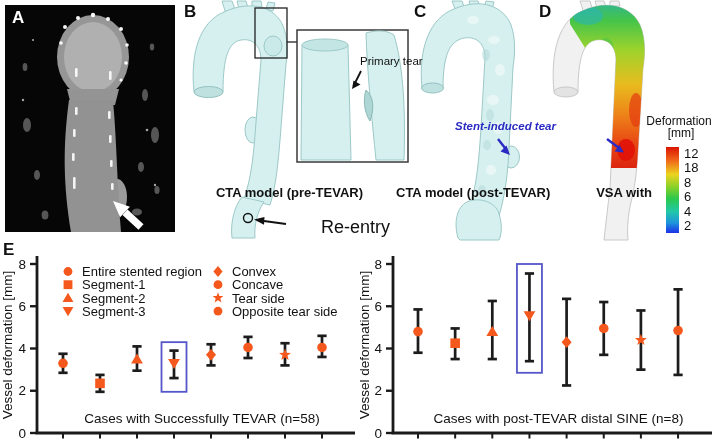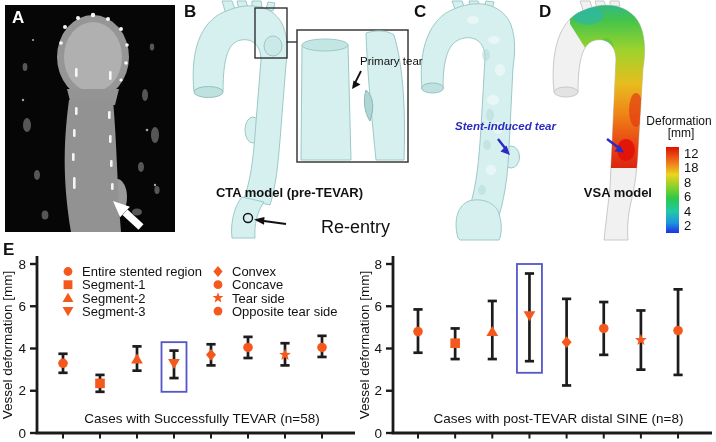--- a/index.html
+++ b/index.html
@@ -208,21 +208,22 @@
   <div class="abs plabel white" style="left:12px;top:8px;">A</div>
   <div class="abs plabel" style="left:184px;top:2px;">B</div>
   <div class="abs plabel" style="left:414px;top:2px;">C</div>
   <div class="abs plabel" style="left:539px;top:2px;">D</div>
   <div class="abs plabel" style="left:3px;top:240px;">E</div>
 
   <div class="abs ann" style="left:328px;top:55px;">Primary tear</div>
   <div class="abs ann" style="left:289px;top:217px;font-size:18px;">Re-entry</div>
   <div class="abs ann blue" style="left:423px;top:120px;font-style:italic;">Stent-induced tear</div>
   <div class="abs caption" style="left:207px;top:185px;width:156px;">CTA model (pre-TEVAR)</div>
-  <div class="abs caption" style="left:564px;top:185px;width:88px;">VSA model</div>
+  <div class="abs caption" style="left:396px;top:185px;width:152px;">CTA model (post-TEVAR)</div>
+  <div class="abs caption" style="left:564px;top:185px;width:88px;">VSA with</div>
 
   <svg id="plots-svg" class="abs" style="left:0px;top:240px;" width="716" height="202" viewBox="0 0 716 202">
       <g>
         <line x1="37" y1="16" x2="37" y2="194" stroke="#1a1a1a" stroke-width="2.8"></line>
         <line x1="35.6" y1="193" x2="355" y2="193" stroke="#1a1a1a" stroke-width="3"></line>
         <line x1="30" y1="193" x2="37" y2="193" stroke="#1a1a1a" stroke-width="2.4"></line>
         <text x="26" y="197.7" text-anchor="end" font-size="13.5" fill="#111">0</text>
         <line x1="30" y1="150.75" x2="37" y2="150.75" stroke="#1a1a1a" stroke-width="2.4"></line>
         <text x="26" y="155.45" text-anchor="end" font-size="13.5" fill="#111">2</text>
         <line x1="30" y1="108.5" x2="37" y2="108.5" stroke="#1a1a1a" stroke-width="2.4"></line>

